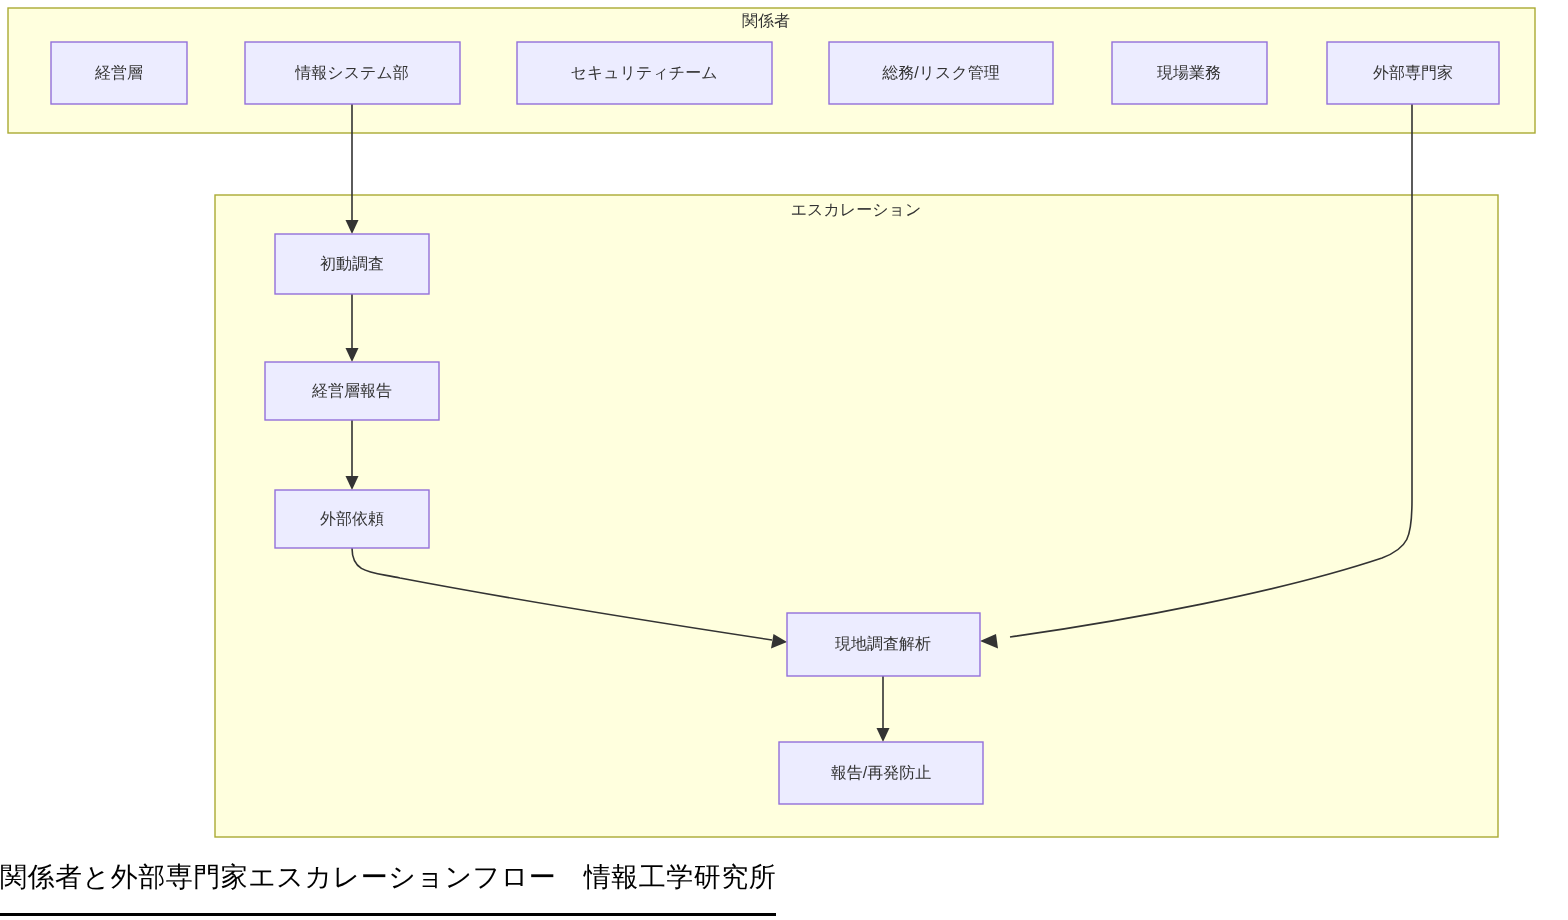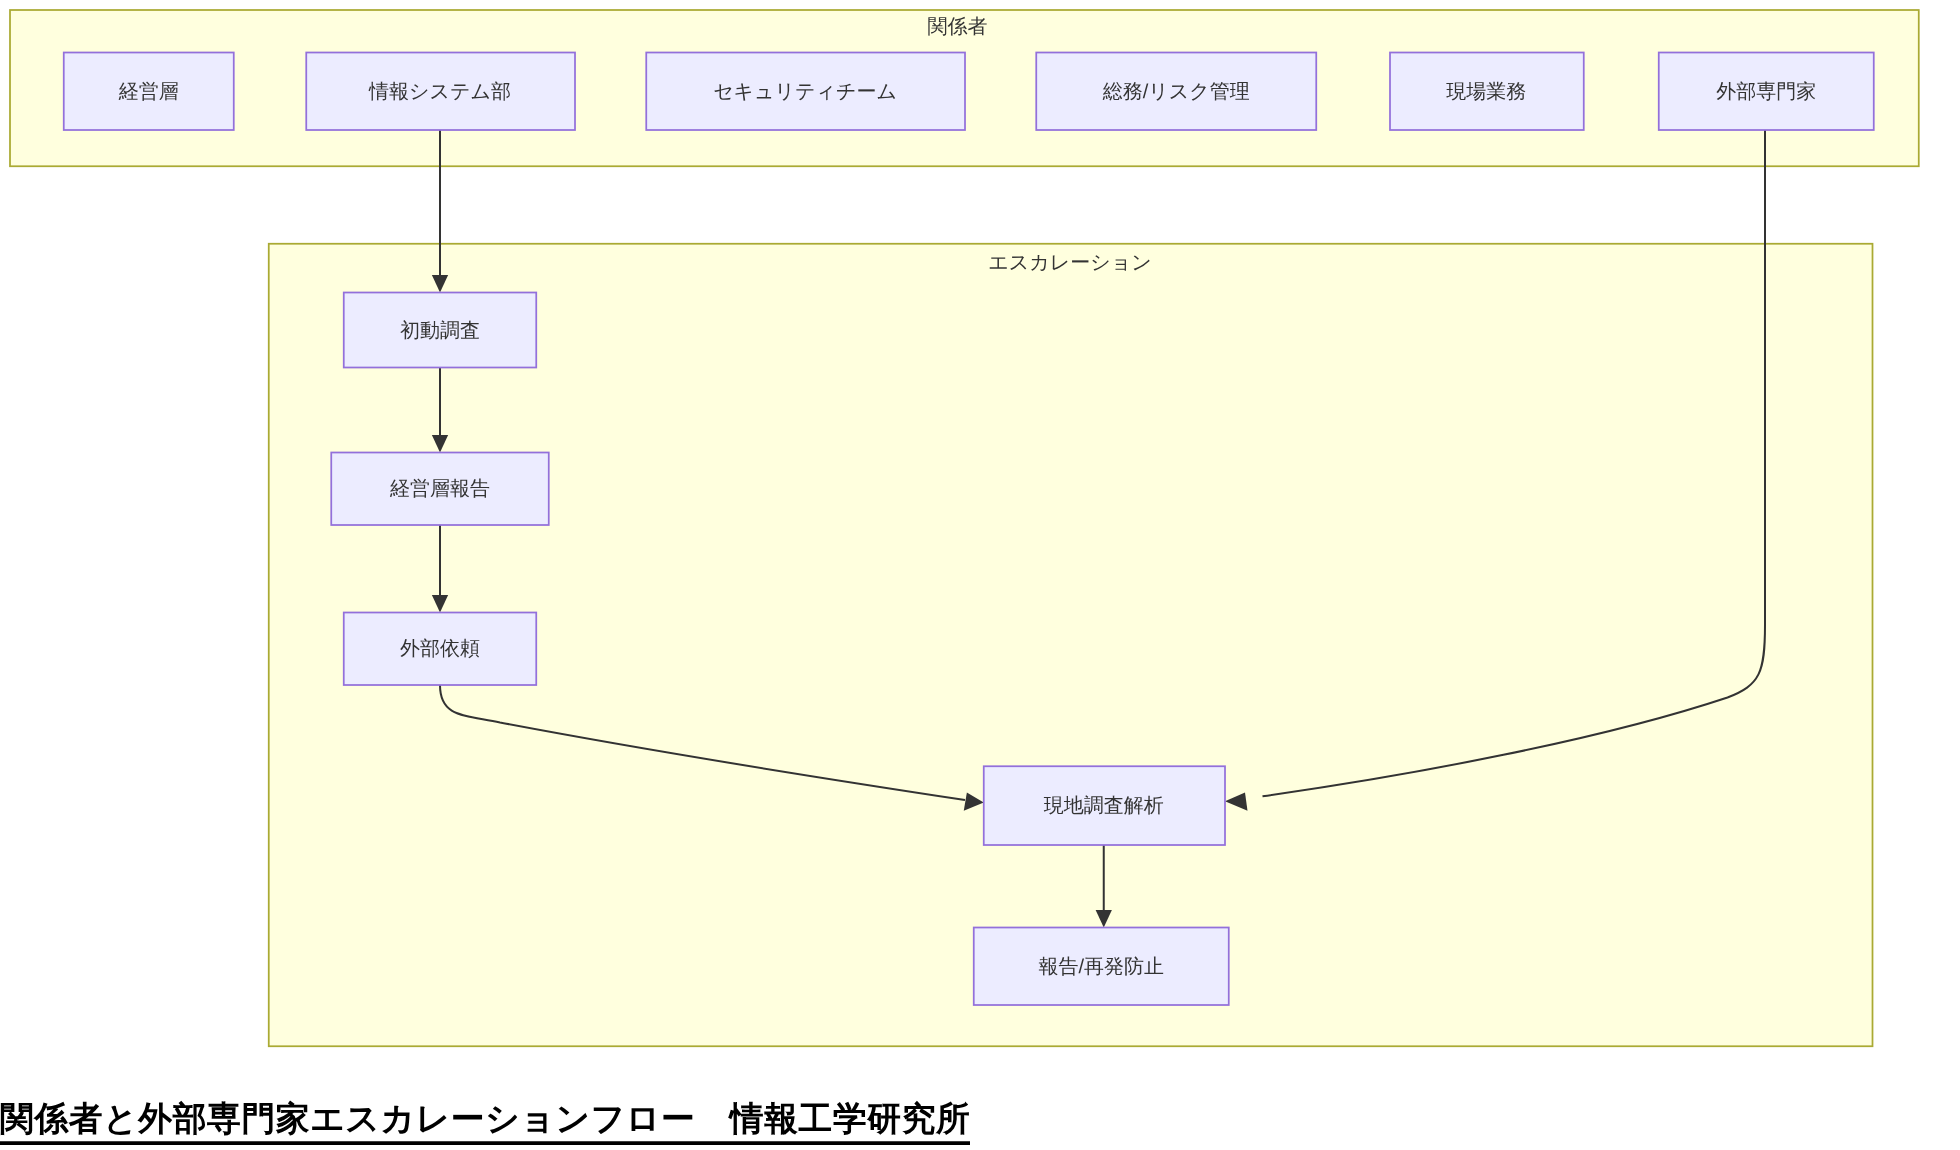--- a/index.html
+++ b/index.html
@@ -60,27 +60,27 @@
   .arrow-head {
     fill: #333333;
     stroke: none;
   }
   .caption-text {
     position: absolute;
     left: 0;
     bottom: 4px;
     font-family: "Liberation Sans", "DejaVu Sans", sans-serif;
     font-size: 27px;
-    font-weight: 700;
+    font-weight: 400;
     color: #000000;
     letter-spacing: 0.5px;
     white-space: nowrap;
     border-bottom: 3px solid #000000;
     display: inline-block;
-    padding: 0 0 2px 0;
+    padding: 0 0 20px 0;
     line-height: 1.1;
   }
 </style>
 </head>
 <body>
 
 <div id="diagram-root">
 
   <svg class="svg-layer" viewBox="0 0 1568 920" xmlns="http://www.w3.org/2000/svg">
 

